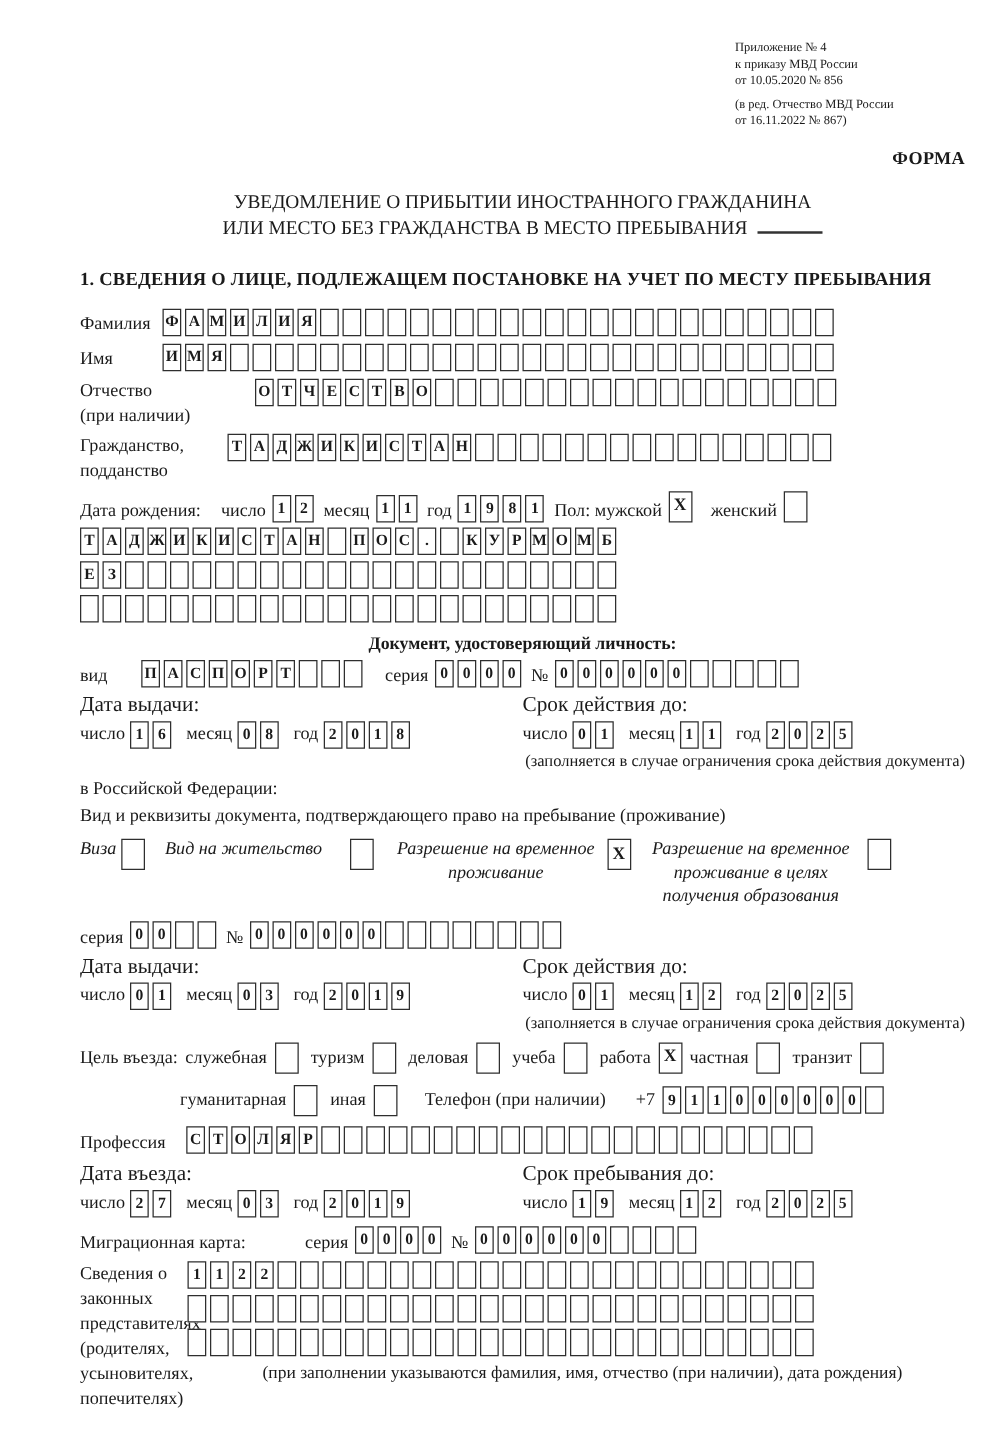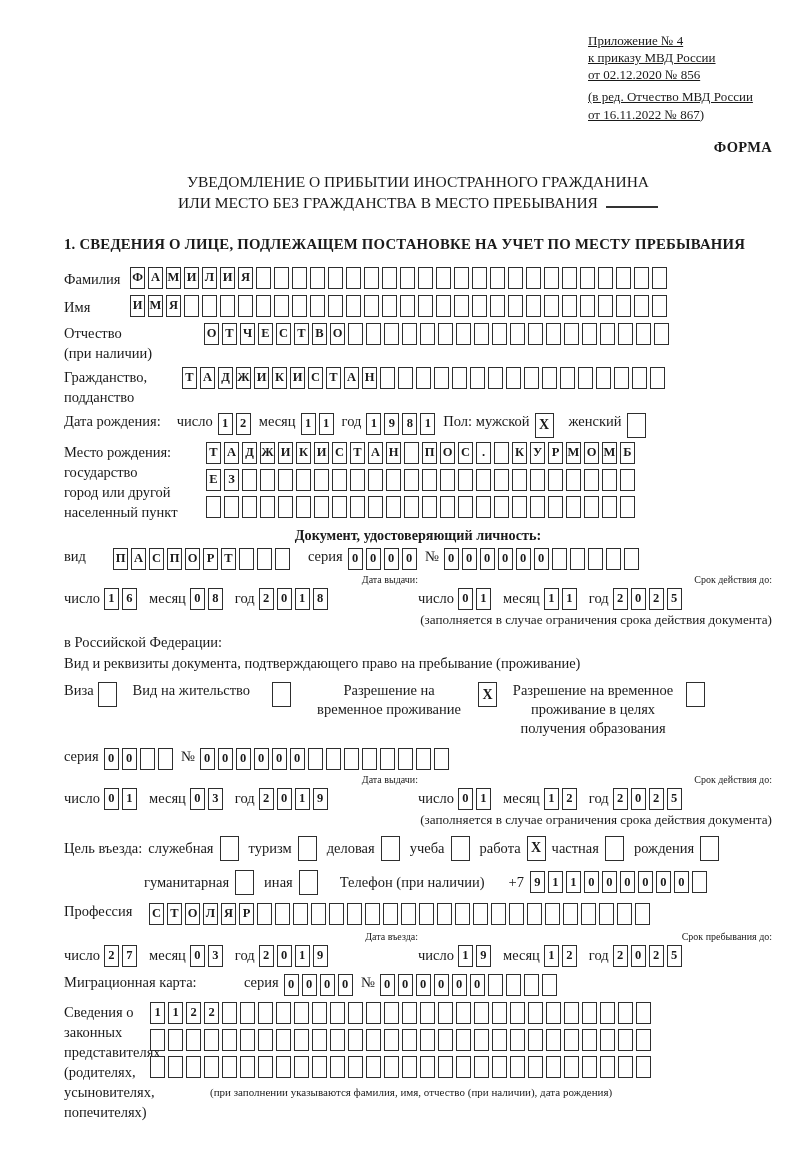--- a/index.html
+++ b/index.html
@@ -5,21 +5,21 @@
   * { box-sizing: border-box; margin: 0; padding: 0; }
   html, body { background: #ffffff; }
   body {
     width: 800px; height: 1163px; overflow: hidden;
     font-family: "Liberation Serif", "DejaVu Serif", serif;
     color: #1a1a1a; font-size: 14.5px;
   }
   .page { width: 800px; height: 1163px; padding: 32px 28px 10px 64px; }
 
   
-  .ref-block { margin-left: 524px; font-size: 13px; line-height: 1.32; text-decoration: underline; }
+  .ref-block { margin-left: 524px; font-size: 10px; line-height: 1.32; }
   .ref-block .grp2 { margin-top: 5px; }
   .forma { text-align: right; font-weight: bold; font-size: 14.5px; margin-top: 16px; letter-spacing: .3px; }
 
   .title { text-align: center; font-weight: normal; font-size: 15.5px; line-height: 1.35; margin-top: 16px; }
   .title .uline { display: inline-block; width: 52px; border-bottom: 2px solid #333; height: 14px; margin-left: 8px; }
 
   .sec-heading { font-weight: bold; font-size: 14.8px; margin-top: 22px; letter-spacing: .2px; }
 
   .rows { margin-top: 14px; }
   .row { display: flex; align-items: flex-start; margin-bottom: 4px; }
@@ -30,58 +30,58 @@
   .cell {
     flex: none; width: 15px; height: 22px; border: 1.4px solid #2e2e2e; margin-right: 3px;
     display: inline-flex; align-items: center; justify-content: center;
     font-size: 12.5px; font-weight: bold; background: #fff;
   }
   .cbox {
     flex: none; width: 19px; height: 25px; border: 1.5px solid #2e2e2e; background: #fff;
     display: inline-flex; align-items: center; justify-content: center;
     font-size: 14px; font-weight: bold;
   }
-  .inline { display: flex; align-items: flex-start; }
+  .inline { display: flex; align-items: flex-end; }
   .inline > * { margin-right: 5px; }
   .gap-l { margin-left: 10px; }
 
   .center-bold { text-align: center; font-weight: bold; font-size: 14.2px; margin: 4px 0 4px 0; }
 
   .two-half { display: flex; margin-top: 2px; }
   .half { width: 50%; }
-  .half .h-title { text-align: right; font-size: 10px; margin-bottom: 3px; }
+  .half .h-title { text-align: left; font-size: 17px; margin-bottom: 3px; }
   .half .h-cells { display: flex; align-items: center; }
   .half .h-cells > span.t { margin-right: 4px; }
   .half .h-cells .cells { margin-right: 9px; }
   .note-r { text-align: right; font-size: 13.2px; margin-top: 2px; }
 
   .intro { line-height: 1.5; margin-top: 4px; }
 
   .opts { display: flex; align-items: flex-start; margin-top: 6px; }
   .opt { display: flex; align-items: flex-start; }
-  .opt .olbl { line-height: 1.3; }
+  .opt .olbl { line-height: 1.3; font-style: italic; }
   .opt .olbl.c { text-align: center; }
   .opt .cbox { margin-left: 9px; margin-top: 1px; }
 
   .purpose { display: flex; align-items: center; flex-wrap: nowrap; margin-top: 8px; }
   .purpose > span.t { margin-right: 6px; white-space: nowrap; }
   .purpose > .cbox { margin-right: 10px; }
   .stack > .cells { margin-bottom: 5px; }
 
-  .note-c { font-size: 11px; margin-top: 2px; margin-left: 150px; }
+  .note-c { font-size: 14px; margin-top: 2px; margin-left: 150px; }
 </style>
 </head>
 <body>
 
 <div class="page">
 
   <div class="ref-block">
     <div>Приложение № 4</div>
     <div>к приказу МВД России</div>
-    <div>от 02.12.2020 № 856</div>
+    <div>от 10.05.2020 № 856</div>
     <div class="grp2">(в ред. Отчество МВД России</div>
     <div>от 16.11.2022 № 867)</div>
   </div>
   <div class="forma">ФОРМА</div>
 
   <div class="title">
     <div>УВЕДОМЛЕНИЕ О ПРИБЫТИИ ИНОСТРАННОГО ГРАЖДАНИНА</div>
     <div><span>ИЛИ МЕСТО БЕЗ ГРАЖДАНСТВА В МЕСТО ПРЕБЫВАНИЯ</span><span class="uline"></span></div>
   </div>
 
@@ -252,26 +252,20 @@
           <span class="cell">8</span>
           <span class="cell">1</span>
         </span>
       <span>Пол: мужской</span>
       <span class="cbox">X</span>
       <span class="gap-l">женский</span>
       <span class="cbox"></span>
     </div>
 
     <div class="row" style="margin-top:4px">
-      <span class="lbl lbl2" style="width:142px">
-        <span>Место рождения:</span><br>
-        <span>государство</span><br>
-        <span>город или другой</span><br>
-        <span>населенный пункт</span>
-      </span>
       <span class="stack">
         <span class="cells">
             <span class="cell">Т</span>
             <span class="cell">А</span>
             <span class="cell">Д</span>
             <span class="cell">Ж</span>
             <span class="cell">И</span>
             <span class="cell">К</span>
             <span class="cell">И</span>
             <span class="cell">С</span>
@@ -540,21 +534,21 @@
       <span class="t">туризм</span>
       <span class="cbox"></span>
       <span class="t">деловая</span>
       <span class="cbox"></span>
       <span class="t">учеба</span>
       <span class="cbox"></span>
       <span class="t">работа</span>
       <span class="cbox" style="margin-right:6px">X</span>
       <span class="t">частная</span>
       <span class="cbox"></span>
-      <span class="t">рождения</span>
+      <span class="t">транзит</span>
       <span class="cbox"></span>
     </div>
 
     <div class="purpose" style="margin-left:80px; margin-top:9px">
       <span class="t">гуманитарная</span>
       <span class="cbox"></span>
       <span class="t">иная</span>
       <span class="cbox" style="margin-right:22px"></span>
       <span class="t" style="margin-right:24px">Телефон (при наличии)</span>
       <span class="t">+7</span>

